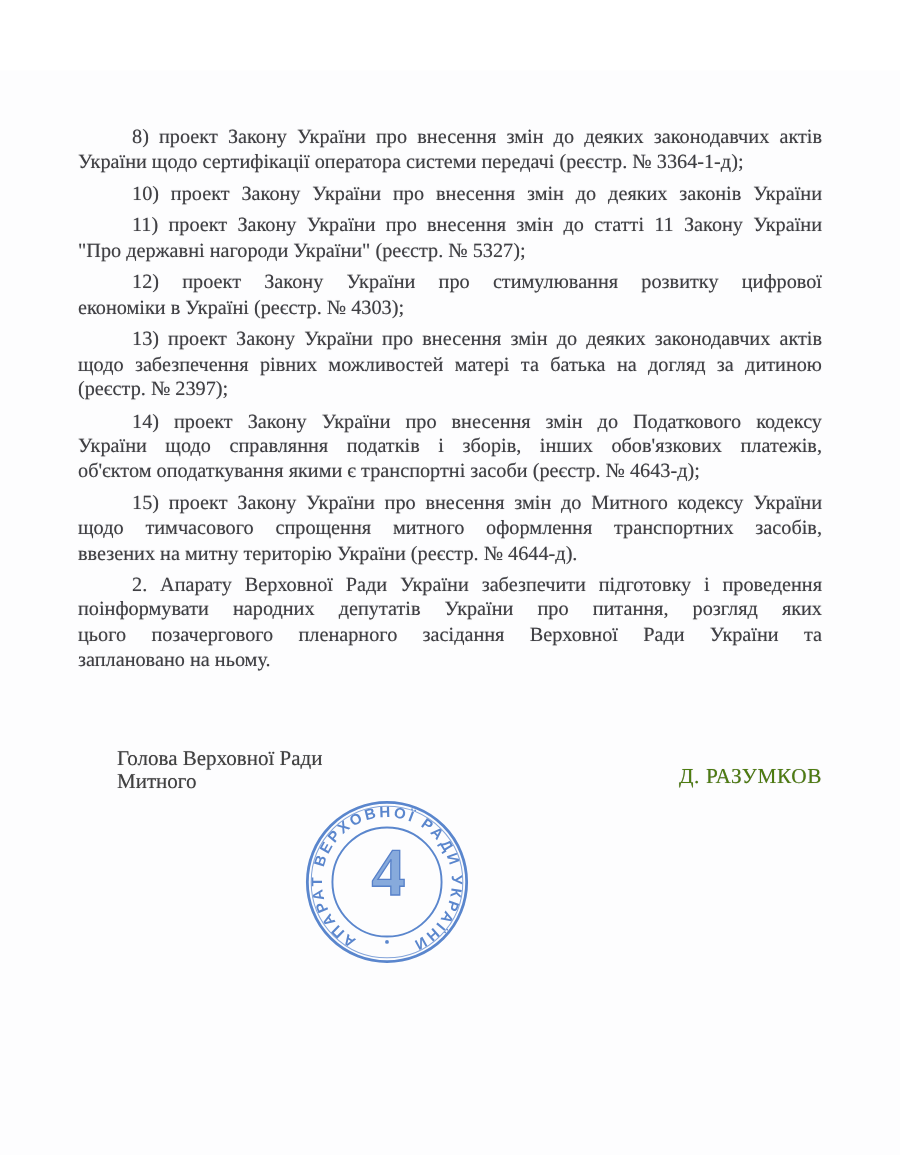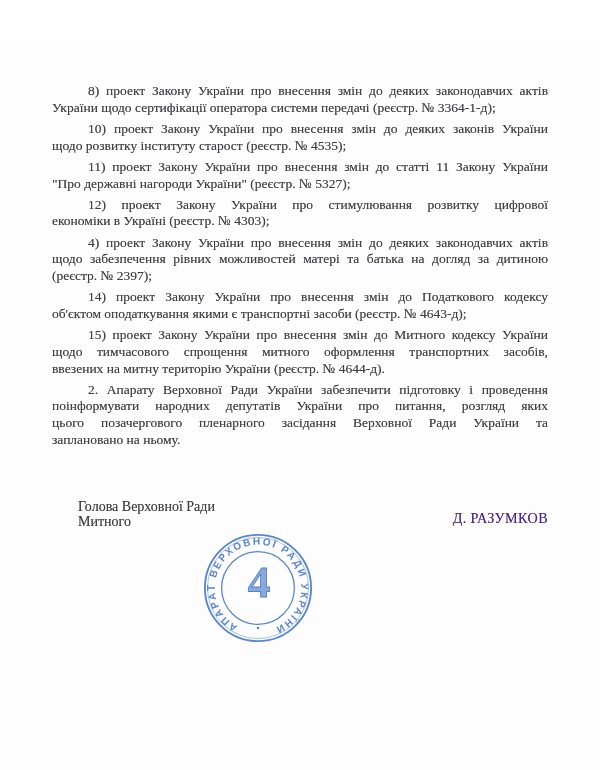--- a/index.html
+++ b/index.html
@@ -39,21 +39,21 @@
   .sig-title {
     text-align: left;
     font-size: 14px;
     line-height: 15.3px;
     color: #404040;
   }
   .sig-name {
     margin-top: 11px;
     font-size: 14.2px;
     letter-spacing: 0.4px;
-    color: #4c1d95;
+    color: #4d7c0f;
     white-space: nowrap;
   }
 
   .stamp {
     position: absolute;
     left: 199px;
     top: 482px;
     width: 118px;
     height: 118px;
     mix-blend-mode: multiply;
@@ -79,41 +79,41 @@
   <div class="content">
 
     <div class="para">
       <div class="line first">8) проект Закону України про внесення змін до деяких законодавчих актів</div>
       <div class="line last">України щодо сертифікації оператора системи передачі (реєстр. № 3364-1-д);</div>
     </div>
 
 
     <div class="para">
       <div class="line first">10) проект Закону України про внесення змін до деяких законів України</div>
-      <div class="line last">щодо розвитку інституту старост (реєстр. № 4535);</div>
     </div>
 
     <div class="para">
       <div class="line first">11) проект Закону України про внесення змін до статті 11 Закону України</div>
       <div class="line last">"Про державні нагороди України" (реєстр. № 5327);</div>
     </div>
 
     <div class="para">
       <div class="line first">12) проект Закону України про стимулювання розвитку цифрової</div>
       <div class="line last">економіки в Україні (реєстр. № 4303);</div>
     </div>
 
     <div class="para">
-      <div class="line first">4) проект Закону України про внесення змін до деяких законодавчих актів</div>
+      <div class="line first">13) проект Закону України про внесення змін до деяких законодавчих актів</div>
       <div class="line">щодо забезпечення рівних можливостей матері та батька на догляд за дитиною</div>
       <div class="line last">(реєстр. № 2397);</div>
     </div>
 
     <div class="para">
       <div class="line first">14) проект Закону України про внесення змін до Податкового кодексу</div>
+      <div class="line">України щодо справляння податків і зборів, інших обов'язкових платежів,</div>
       <div class="line last">об'єктом оподаткування якими є транспортні засоби (реєстр. № 4643-д);</div>
     </div>
 
     <div class="para">
       <div class="line first">15) проект Закону України про внесення змін до Митного кодексу України</div>
       <div class="line">щодо тимчасового спрощення митного оформлення транспортних засобів,</div>
       <div class="line last">ввезених на митну територію України (реєстр. № 4644-д).</div>
     </div>
 
     <div class="para">

